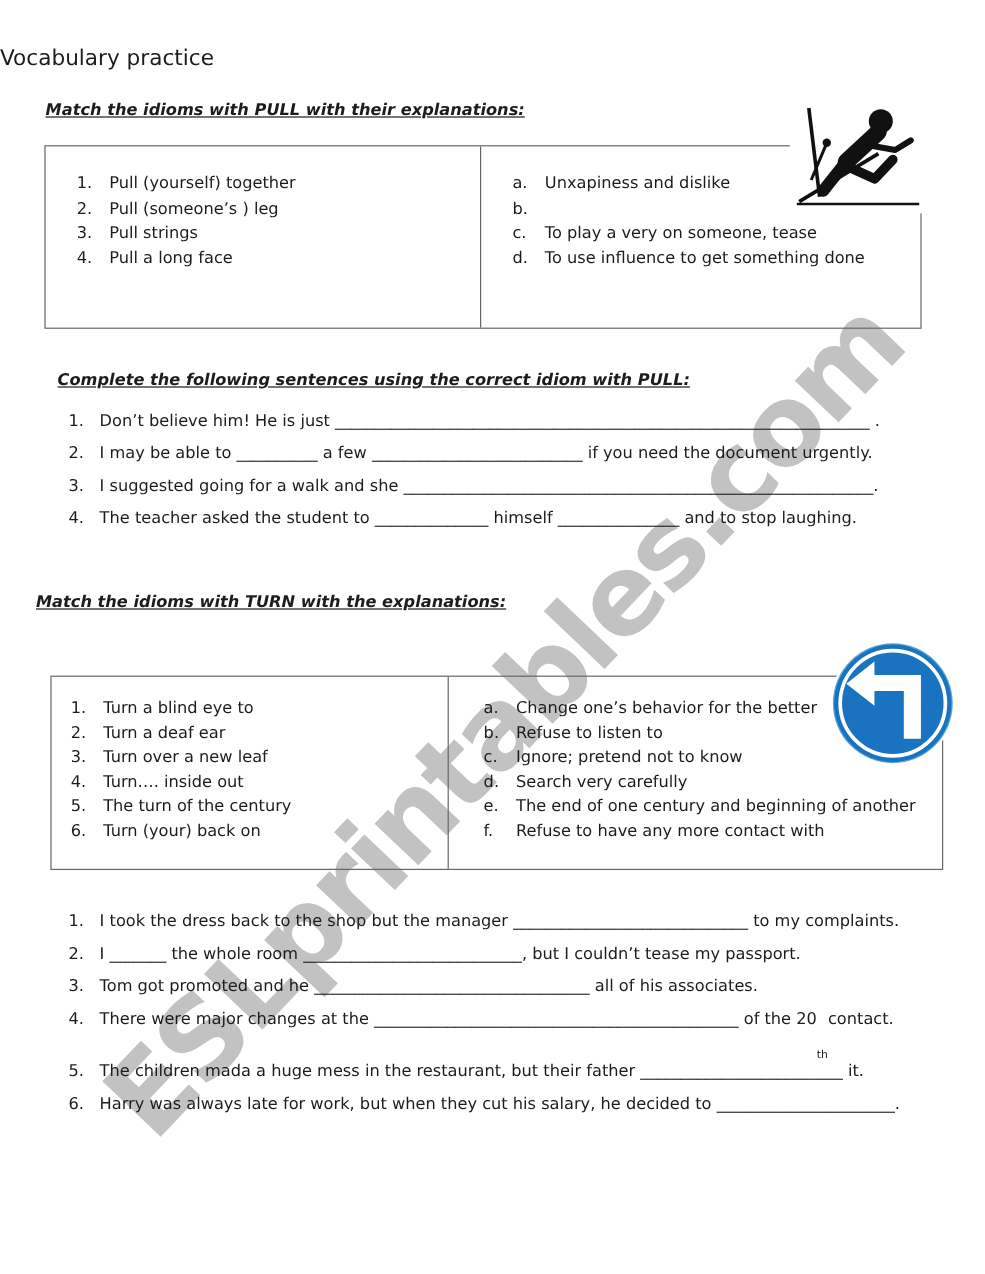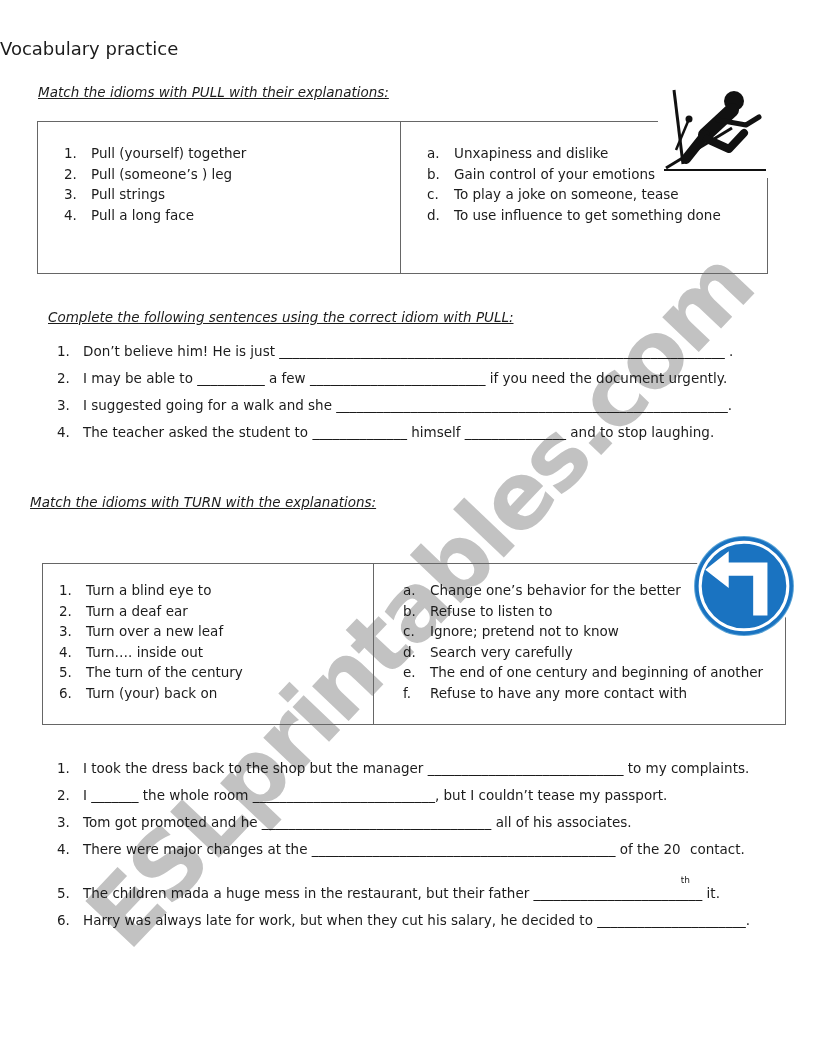--- a/index.html
+++ b/index.html
@@ -11,21 +11,21 @@
     position:absolute; left:420px; top:600px; z-index:0;
     transform:translate(-50%,-50%) rotate(-46.5deg);
     font-size:92px; font-weight:bold; letter-spacing:-3px;
     color:#c2c2c2; white-space:nowrap; user-select:none;
   }
   .title {
     position:absolute; top:38px; left:0; width:100%; text-align:left;
     font-size:18px; z-index:1;
   }
   .heading {
-    position:absolute; z-index:1; font-size:13.5px; font-weight:normal;
+    position:absolute; z-index:1; font-size:13.5px; font-weight:bold;
     font-style:italic; text-decoration:underline; white-space:nowrap;
   }
   .h-pull-match    { left:38px; top:84px;  }
   .h-pull-complete { left:48px; top:309px; }
   .h-turn-match    { left:30px; top:494px; }
 
   .match-table { position:absolute; display:flex; border:1px solid #666; z-index:1; }
   .t1 { left:37px; top:121px; width:729px; height:151px; }
   .t2 { left:42px; top:563px; width:742px; height:160px; }
   .cell { box-sizing:border-box; }
@@ -78,25 +78,24 @@
           <span class="t">Pull a long face</span>
         </div>
     </div>
     <div class="cell right">
       <div class="row">
           <span class="n">a.</span>
           <span class="t">Unxapiness and dislike</span>
         </div>
       <div class="row">
           <span class="n">b.</span>
-          <span class="t">Gain control of your emotions</span>
         </div>
       <div class="row">
           <span class="n">c.</span>
-          <span class="t">To play a joke on someone, tease</span>
+          <span class="t">To play a very on someone, tease</span>
         </div>
       <div class="row">
           <span class="n">d.</span>
           <span class="t">To use influence to get something done</span>
         </div>
     </div>
   </div>
 
   <svg class="skier" viewBox="0 0 114 92" xmlns="http://www.w3.org/2000/svg">
     <rect x="0" y="0" width="114" height="92" fill="#ffffff"></rect>

